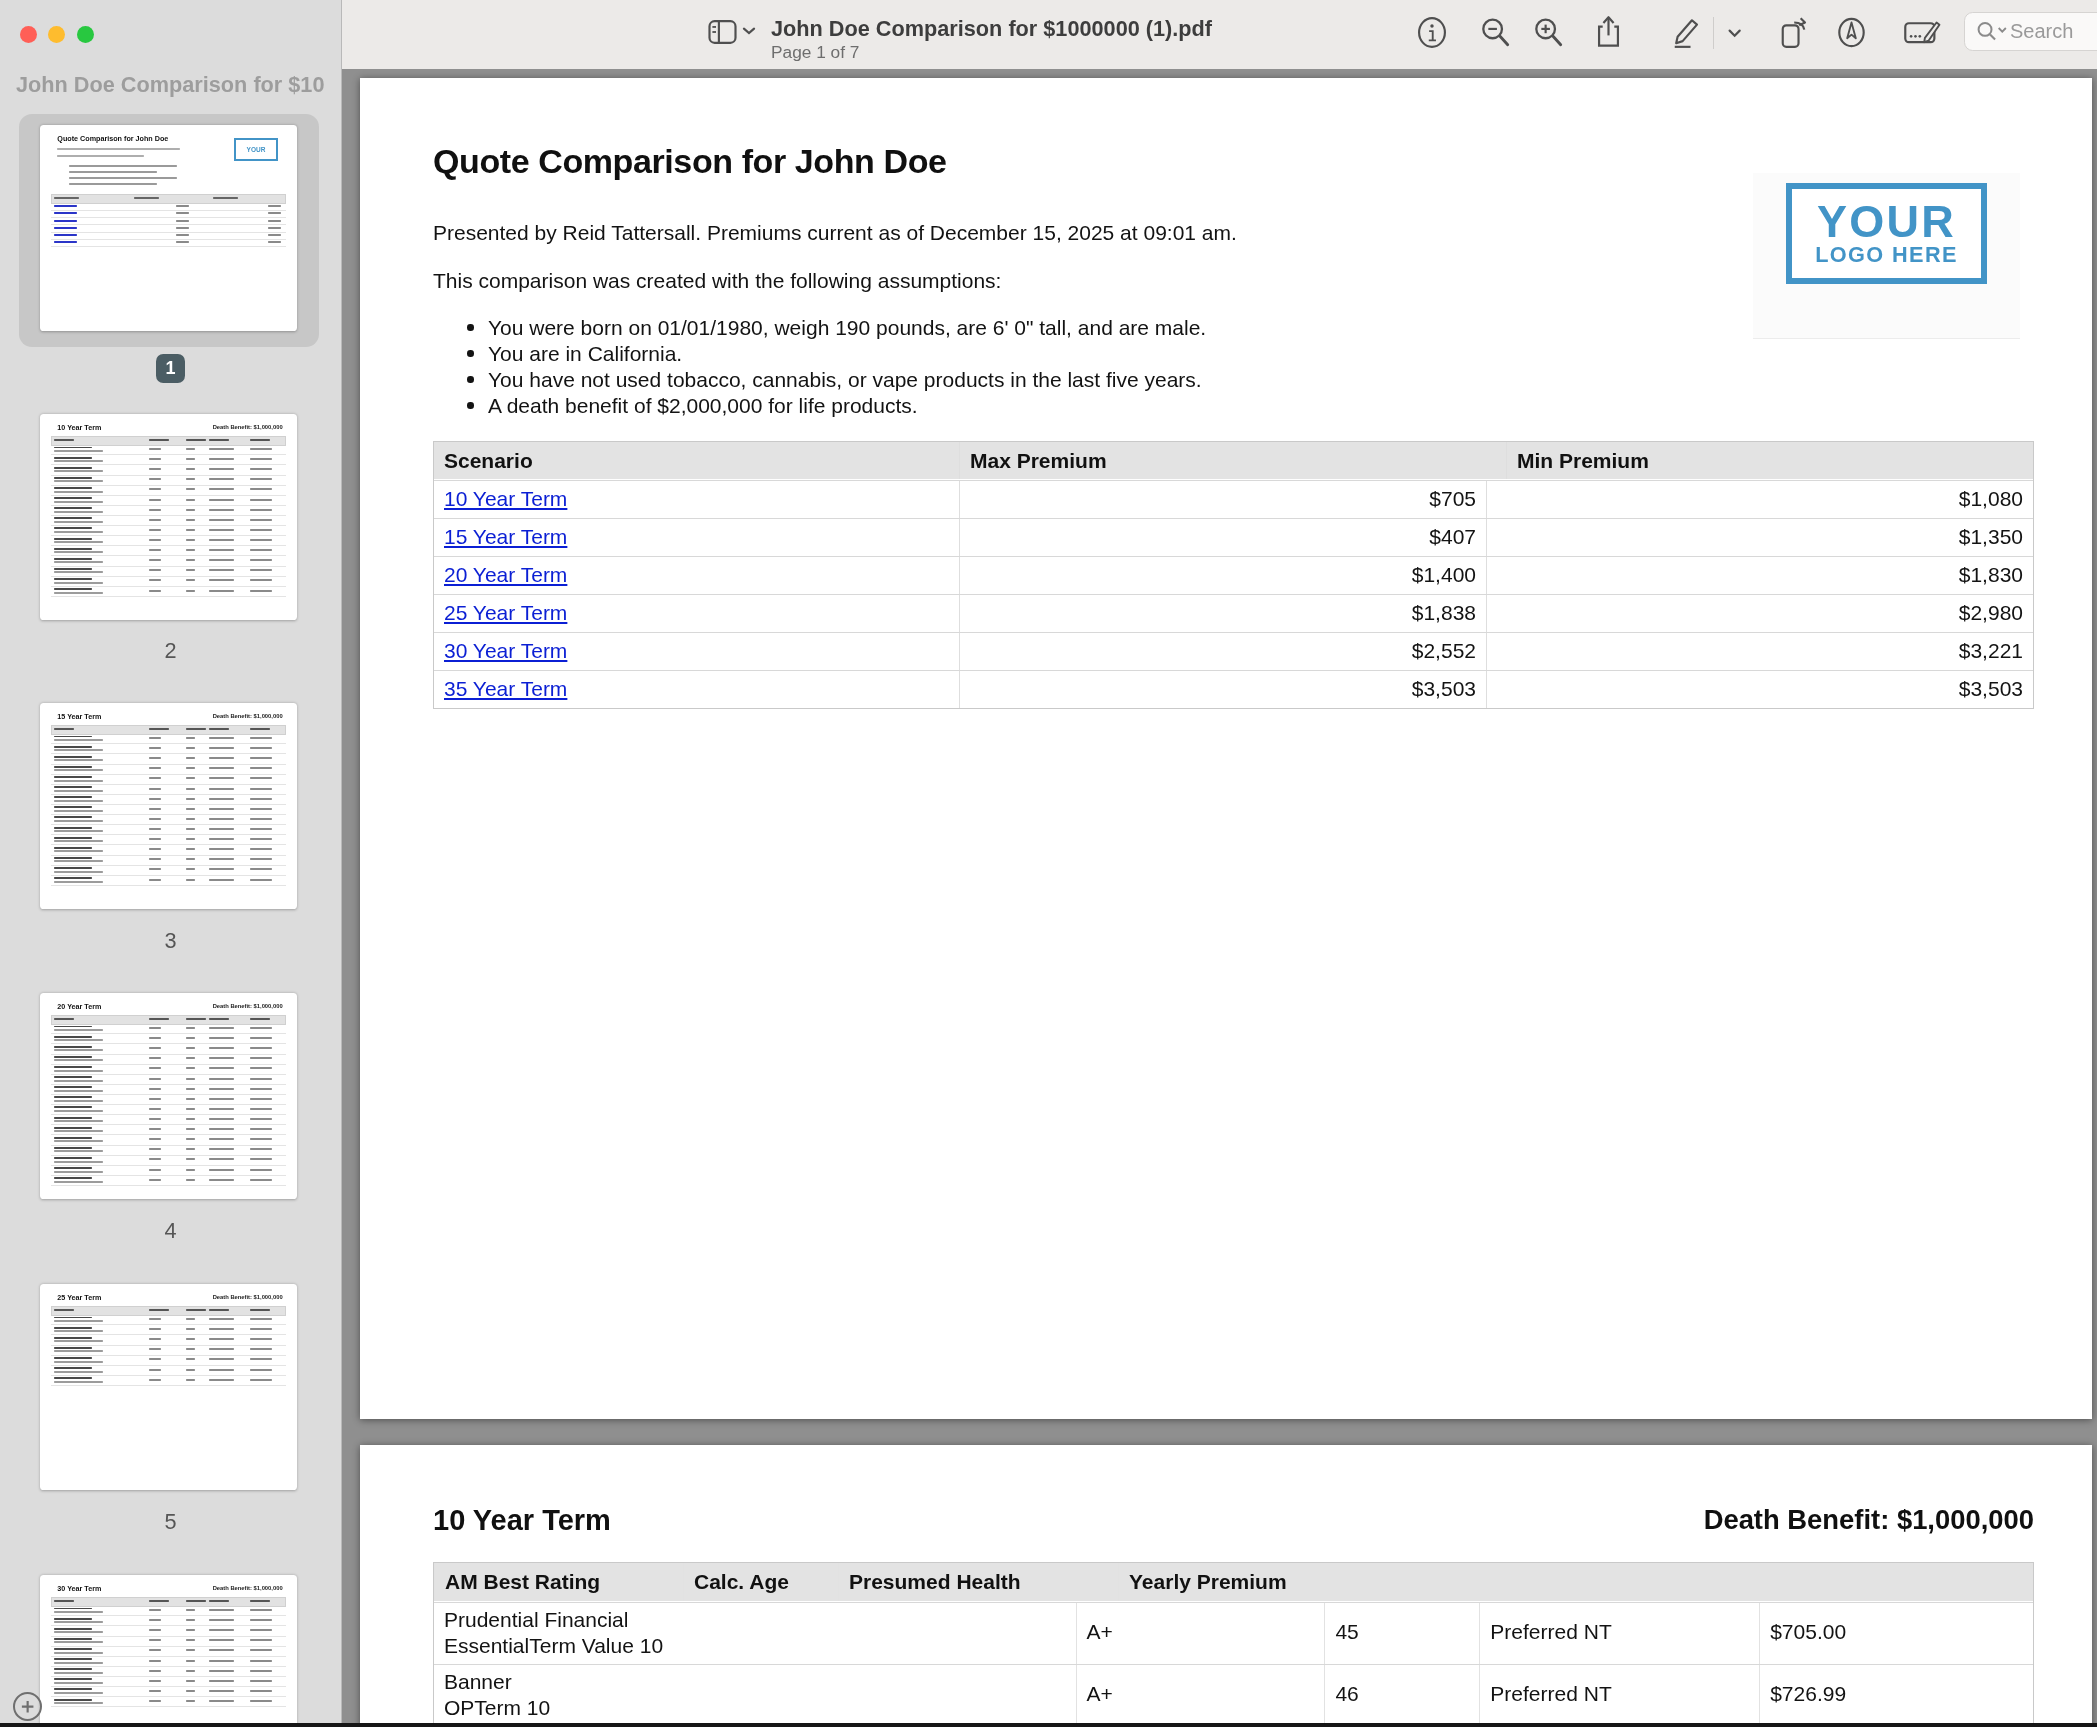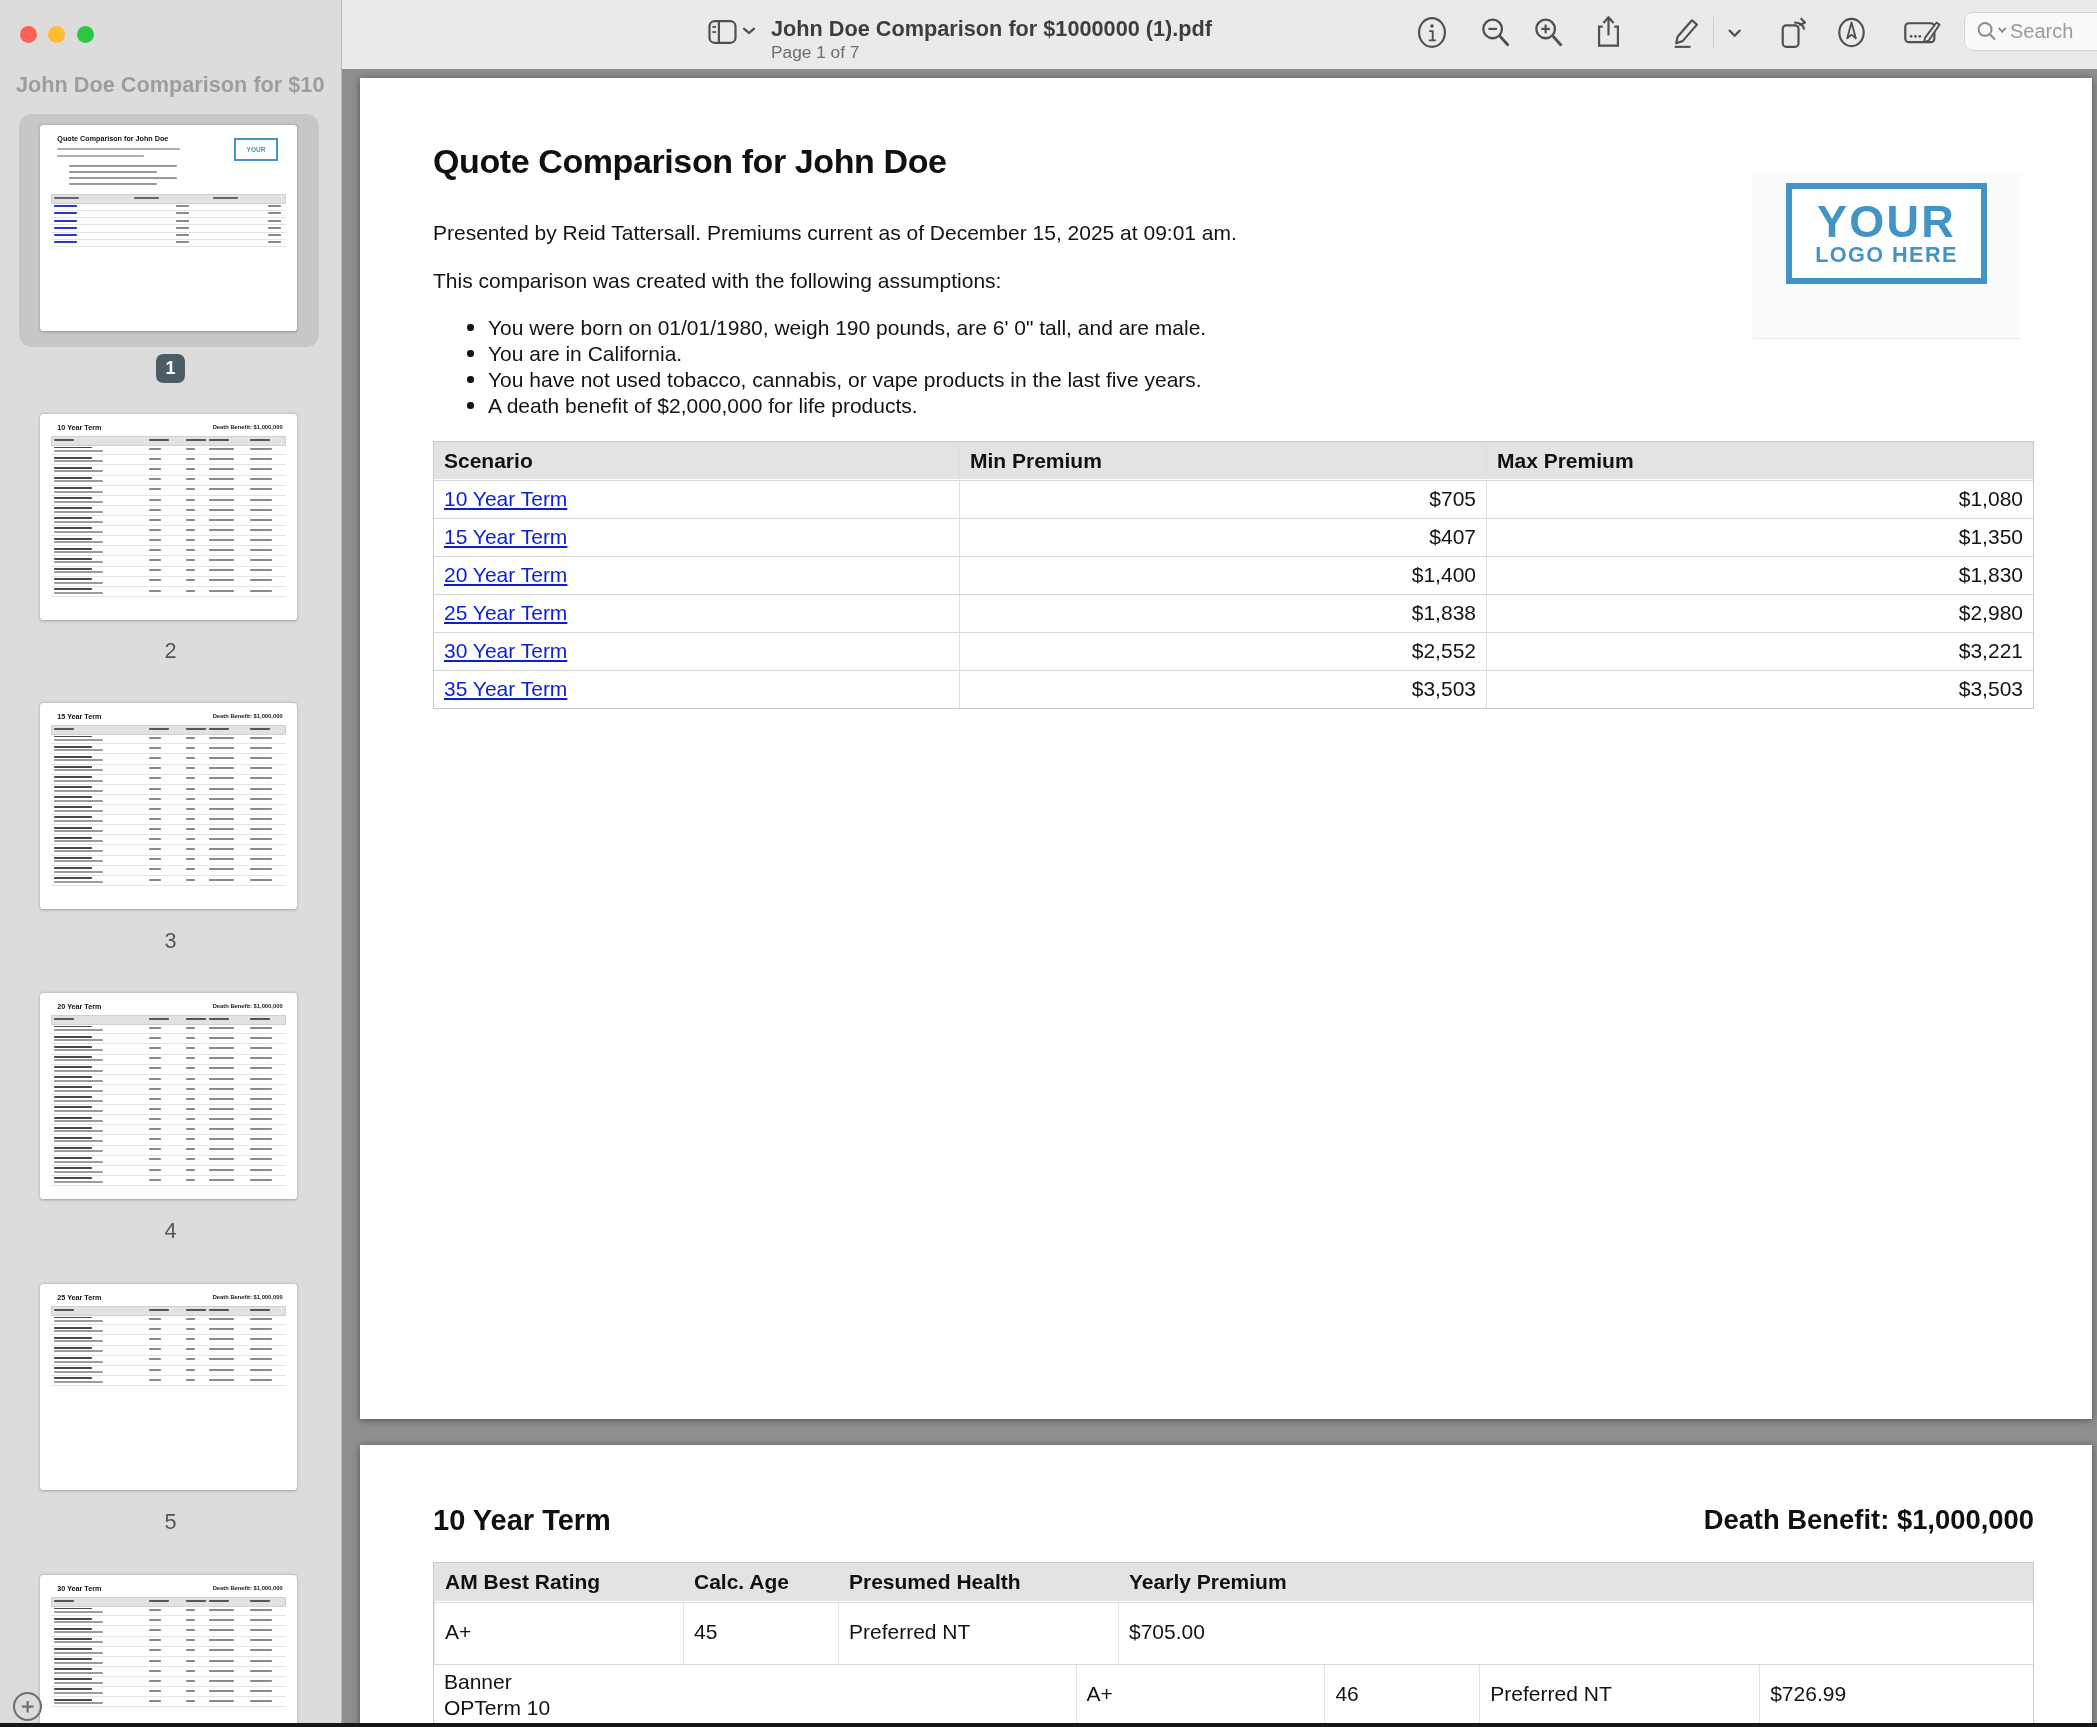--- a/index.html
+++ b/index.html
@@ -743,22 +743,22 @@
       <div class="bullet-txt" style="top: 342px;">You are in California.</div>
       <div class="bullet-dot" style="top: 376px;"></div>
       <div class="bullet-txt" style="top: 368px;">You have not used tobacco, cannabis, or vape products in the last five years.</div>
       <div class="bullet-dot" style="top: 402px;"></div>
       <div class="bullet-txt" style="top: 394px;">A death benefit of $2,000,000 for life products.</div>
     </div>
 
   <div class="abs t1">
     <div class="hrow">
       <div class="hcell c1">Scenario</div>
+      <div class="hcell c3">Max Premium</div>
       <div class="hcell c2">Min Premium</div>
-      <div class="hcell c3">Max Premium</div>
     </div>
     <div id="t1-body">
         <div class="row">
           <div class="c1"><a href="#">10 Year Term</a></div>
           <div class="c2 val">$705</div>
           <div class="c3 val">$1,080</div>
         </div>
         <div class="row">
           <div class="c1"><a href="#">15 Year Term</a></div>
           <div class="c2 val">$407</div>
@@ -793,20 +793,24 @@
 
   <div class="abs t2">
     <div class="hrow">
       <div class="hcell k2">AM Best Rating</div>
       <div class="hcell k3">Calc. Age</div>
       <div class="hcell k4">Presumed Health</div>
       <div class="hcell k5">Yearly Premium</div>
     </div>
     <div id="t2-body">
         <div class="row">
+          <div class="cell k1 two">
+            <div>Prudential Financial</div>
+            <div>EssentialTerm Value 10</div>
+          </div>
           <div class="cell k2 mid">A+</div>
           <div class="cell k3 mid">45</div>
           <div class="cell k4 mid">Preferred NT</div>
           <div class="cell k5 mid">$705.00</div>
         </div>
         <div class="row">
           <div class="cell k1 two">
             <div>Banner</div>
             <div>OPTerm 10</div>
           </div>

